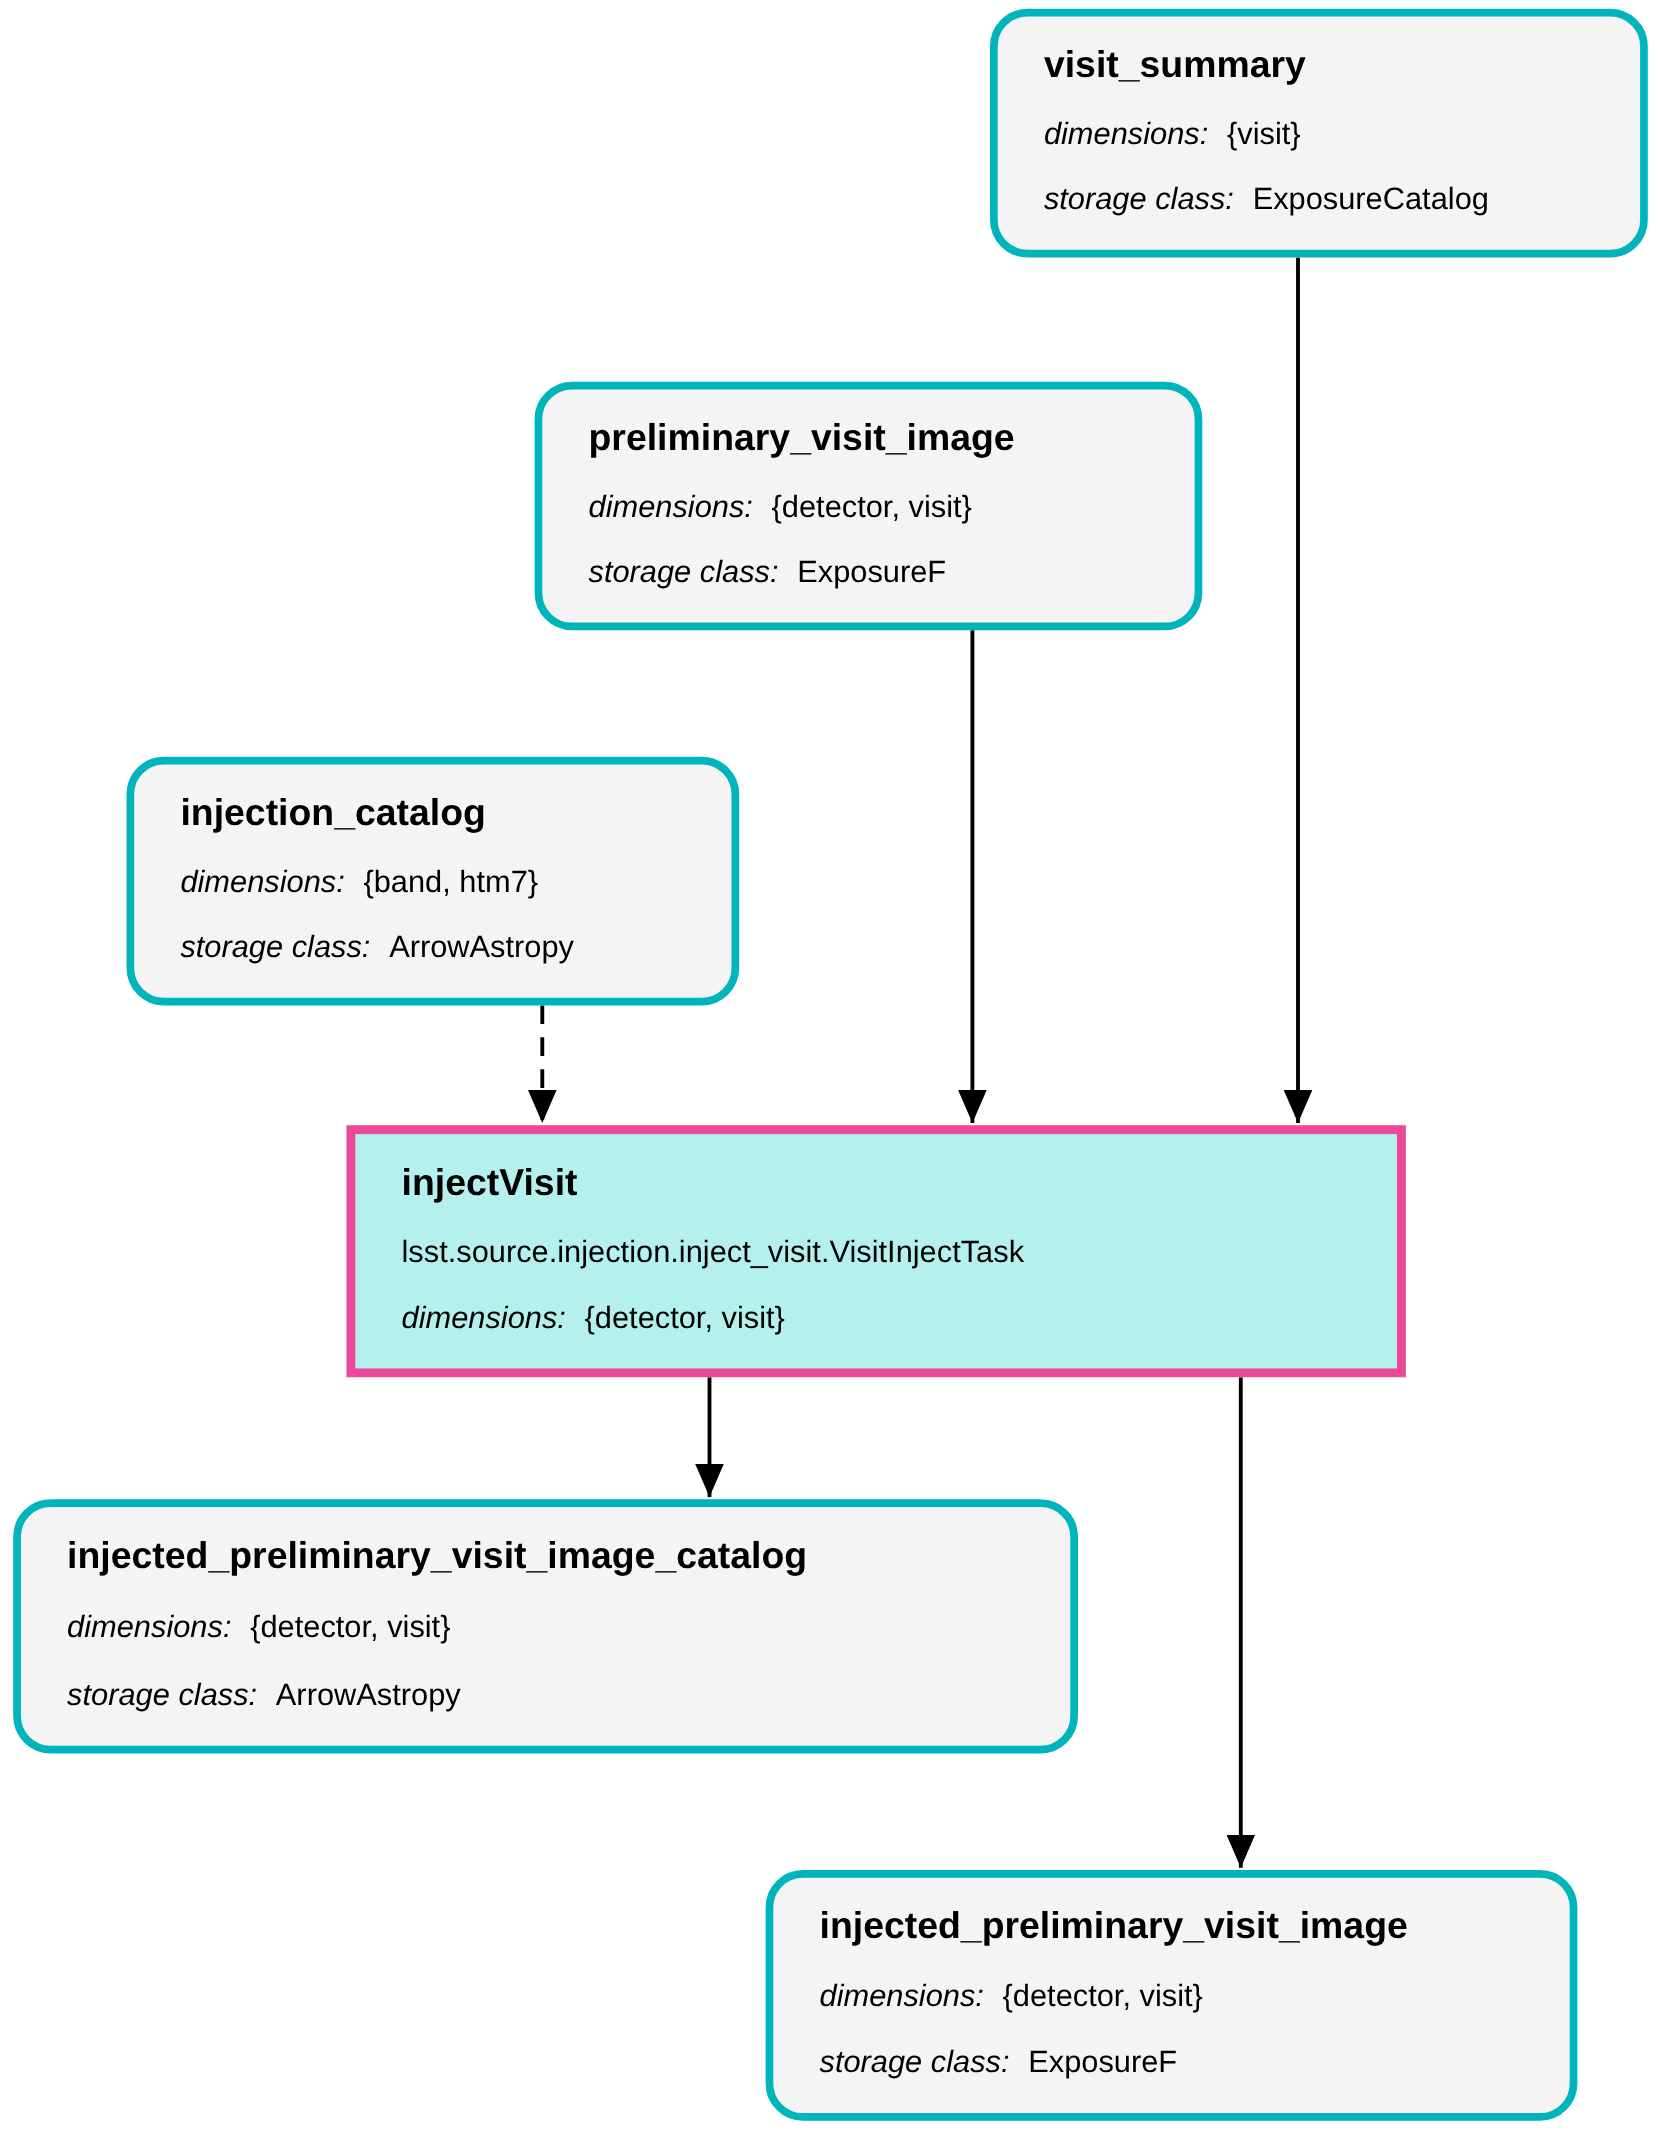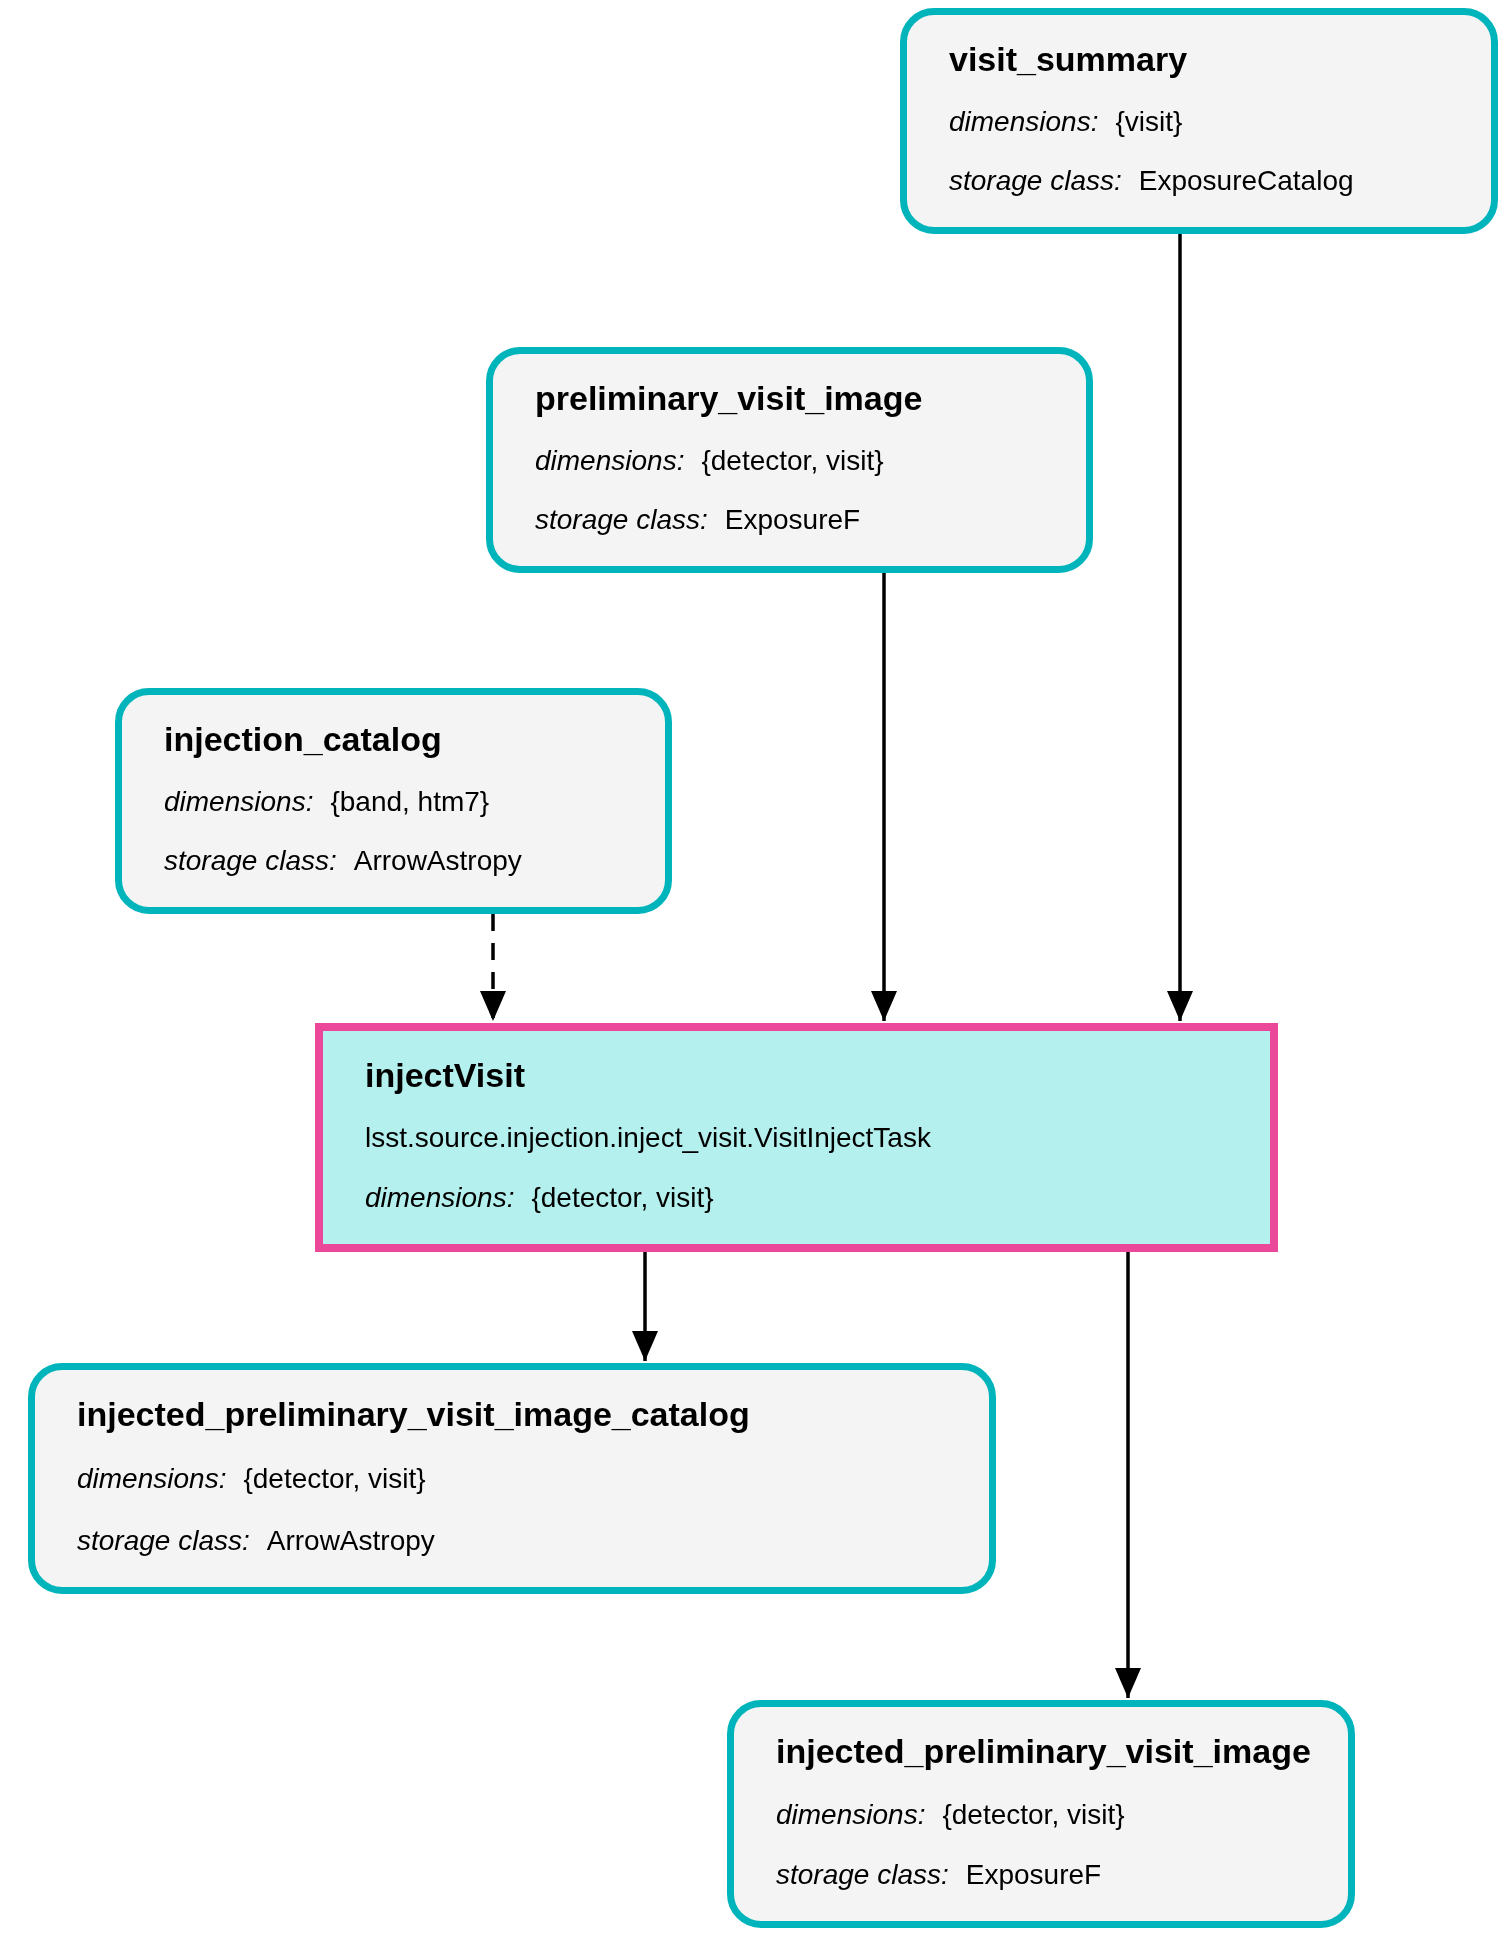--- a/index.html
+++ b/index.html
@@ -113,31 +113,31 @@
   <div class="node task" style="left:315px; top:1023px; width:963px; height:229px;">
     <div class="node-title">injectVisit</div>
     <div class="node-row">
       <span>lsst.source.injection.inject_visit.VisitInjectTask</span>
     </div>
     <div class="node-row">
       <span class="lbl">dimensions:</span><span class="val">{detector, visit}</span>
     </div>
   </div>
 
-  <div class="node dataset" style="left:28px; top:1363px; width:968px; height:231px;">
+  <div class="node dataset" style="left:12px; top:1363px; width:968px; height:231px;">
     <div class="node-title">injected_preliminary_visit_image_catalog</div>
     <div class="node-row">
       <span class="lbl">dimensions:</span><span class="val">{detector, visit}</span>
     </div>
     <div class="node-row">
       <span class="lbl">storage class:</span><span class="val">ArrowAstropy</span>
     </div>
   </div>
 
-  <div class="node dataset" style="left:727px; top:1700px; width:628px; height:228px;">
+  <div class="node dataset" style="left:696px; top:1700px; width:738px; height:228px;">
     <div class="node-title">injected_preliminary_visit_image</div>
     <div class="node-row">
       <span class="lbl">dimensions:</span><span class="val">{detector, visit}</span>
     </div>
     <div class="node-row">
       <span class="lbl">storage class:</span><span class="val">ExposureF</span>
     </div>
   </div>
 
 </div>

